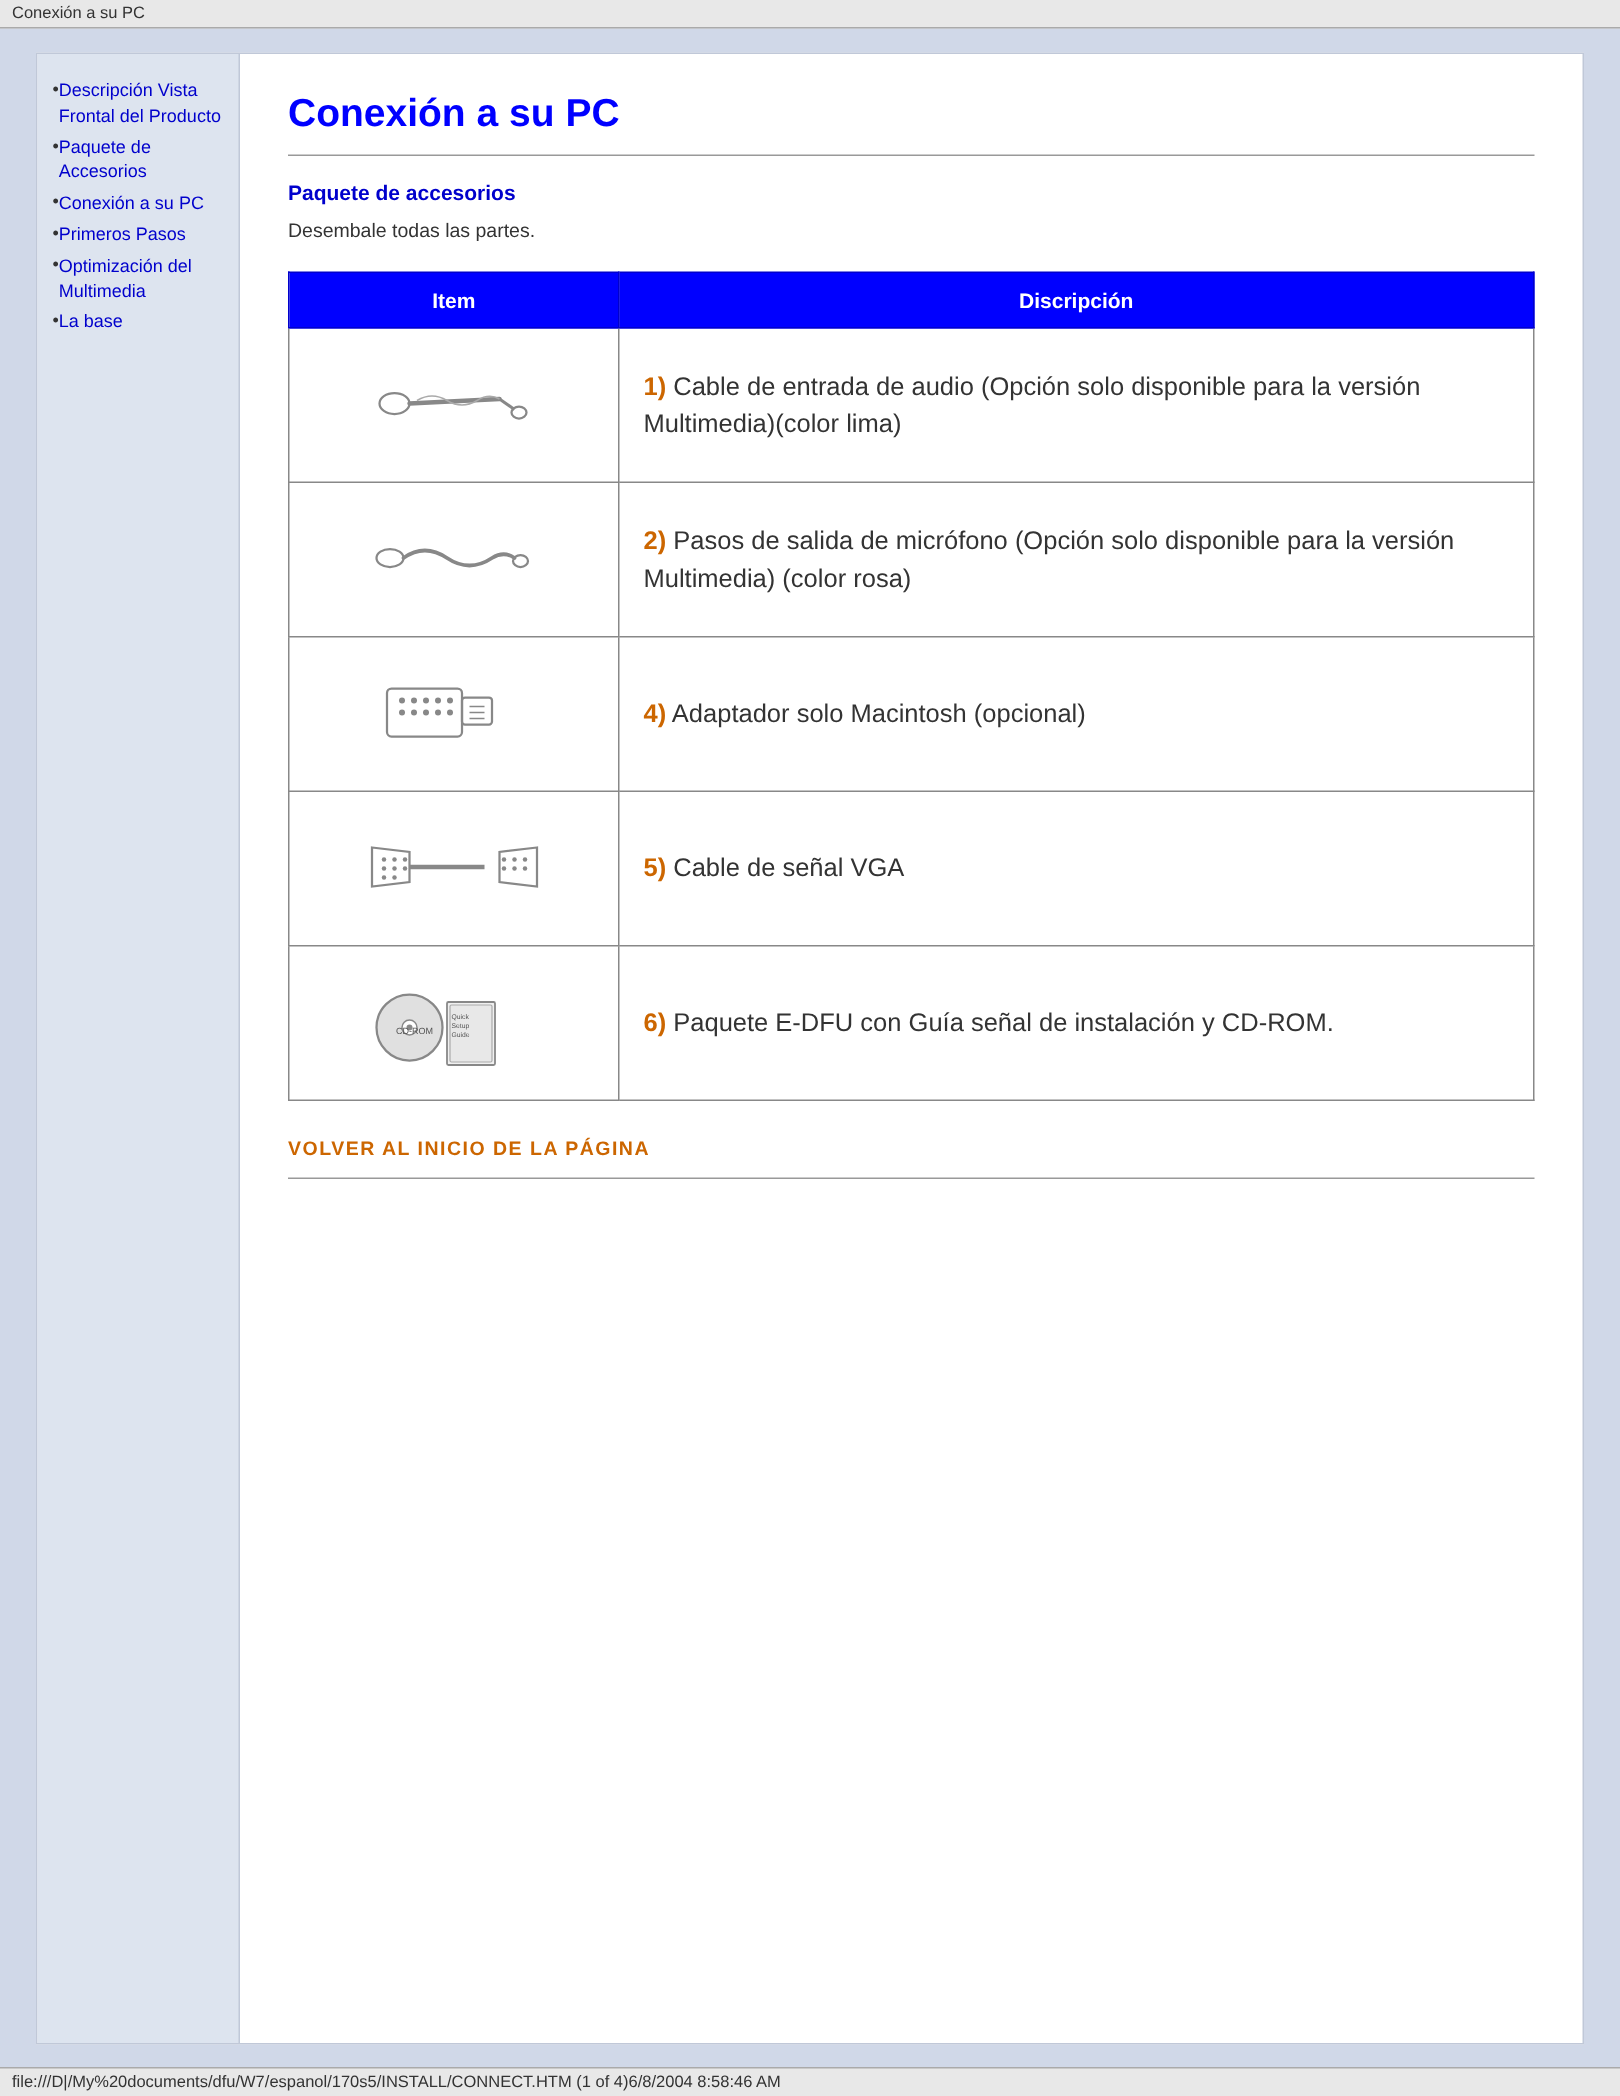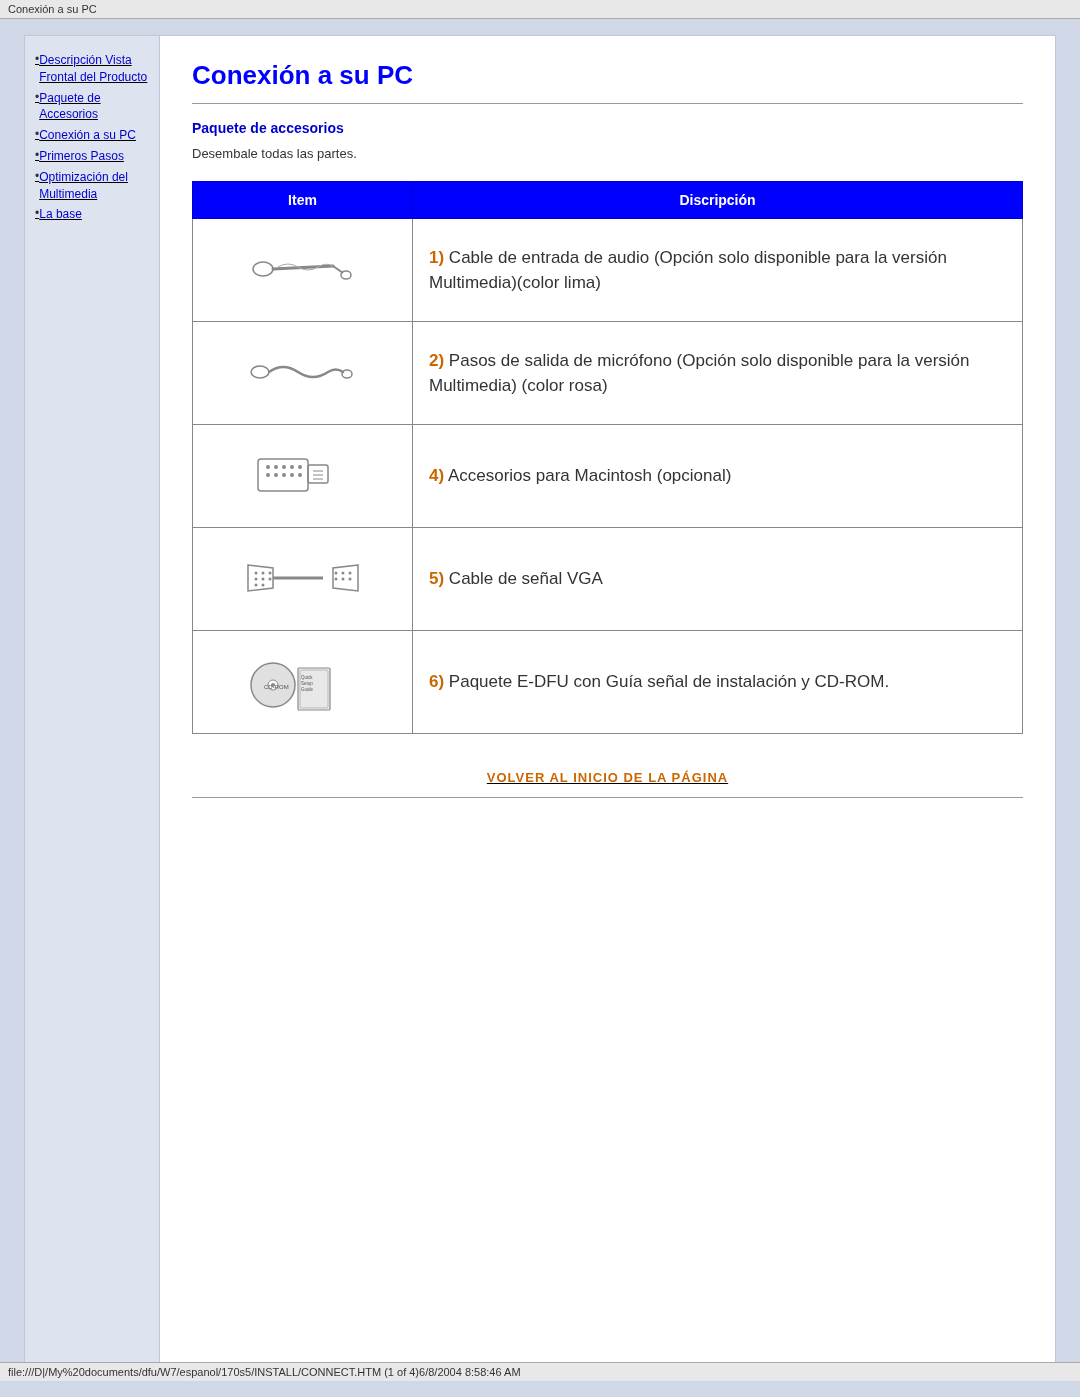--- a/index.html
+++ b/index.html
@@ -36,21 +36,20 @@
       background: #dde4ef;
       padding: 16px 10px;
       border-right: 1px solid #c0c8d8;
     }
     .sidebar ul {
       list-style: none;
       padding: 0;
     }
     .sidebar li {
       margin-bottom: 4px;
-      text-decoration: underline;
     }
     .sidebar a {
       color: #0000cc;
       text-decoration: none;
       font-size: 12px;
       line-height: 1.4;
       display: block;
     }
     .sidebar li::before {
       content: '• ';
@@ -118,44 +117,42 @@
       font-size: 17px;
       color: #333;
       line-height: 1.5;
     }
     .item-num {
       color: #cc6600;
       font-weight: bold;
     }
     
     .back-to-top {
-      text-align: center;
-      margin: 36px 0 12px;
-      text-decoration: underline;
+      margin: 24px 0 12px;
     }
     .back-to-top a {
       color: #cc6600;
       font-weight: bold;
       font-size: 13px;
       text-decoration: none;
       letter-spacing: 1px;
     }
     .hr-bottom {
       border: none;
       border-top: 1px solid #999;
       margin-top: 12px;
     }
     .status-bar {
       background: #e8e8e8;
       border-top: 1px solid #aaa;
       padding: 3px 8px;
       font-size: 11px;
       color: #333;
       position: fixed;
-      bottom: 16px;
+      bottom: 0;
       width: 1080px;
     }
     .item-image {
       width: 130px;
       height: 75px;
     }
   </style>
 </head>
 <body>
 
@@ -253,21 +250,21 @@
                 <circle cx="54" cy="38" r="2" fill="#888"></circle>
                 <circle cx="62" cy="38" r="2" fill="#888"></circle>
 
                 <rect x="70" y="28" width="20" height="18" rx="2" fill="none" stroke="#888" stroke-width="1.5"></rect>
                 <line x1="75" y1="34" x2="85" y2="34" stroke="#888" stroke-width="1"></line>
                 <line x1="75" y1="38" x2="85" y2="38" stroke="#888" stroke-width="1"></line>
                 <line x1="75" y1="42" x2="85" y2="42" stroke="#888" stroke-width="1"></line>
               </svg>
             </td>
             <td class="desc-cell">
-              <span class="item-num">4)</span><span> Accesorios para Macintosh (opcional)</span>
+              <span class="item-num">4)</span><span> Adaptador solo Macintosh (opcional)</span>
             </td>
           </tr>
 
           <tr>
             <td class="item-cell">
               <svg class="item-image" viewBox="0 0 130 75">
 
                 <polygon points="10,25 35,28 35,48 10,51" fill="none" stroke="#888" stroke-width="1.5"></polygon>
 
                 <circle cx="18" cy="33" r="1.5" fill="#888"></circle>

